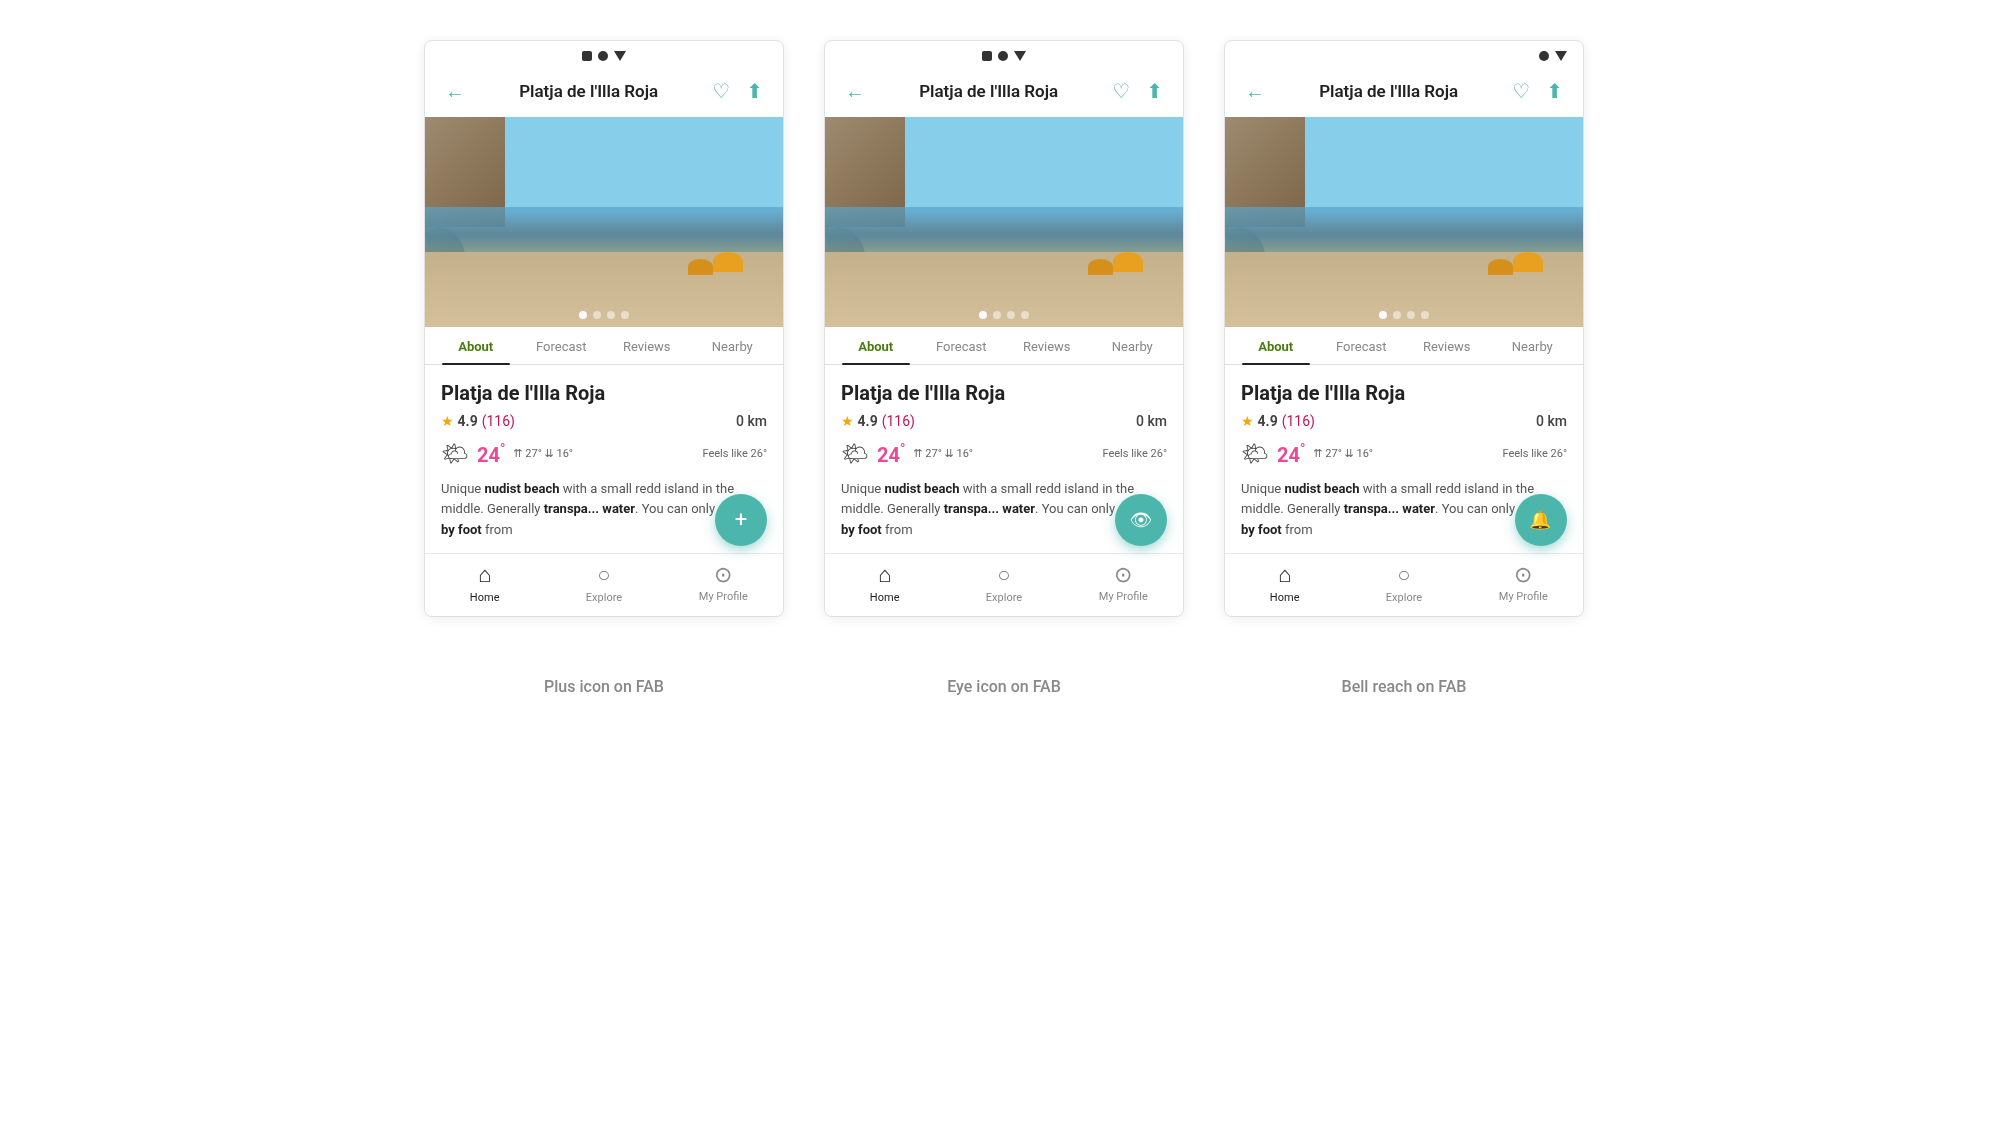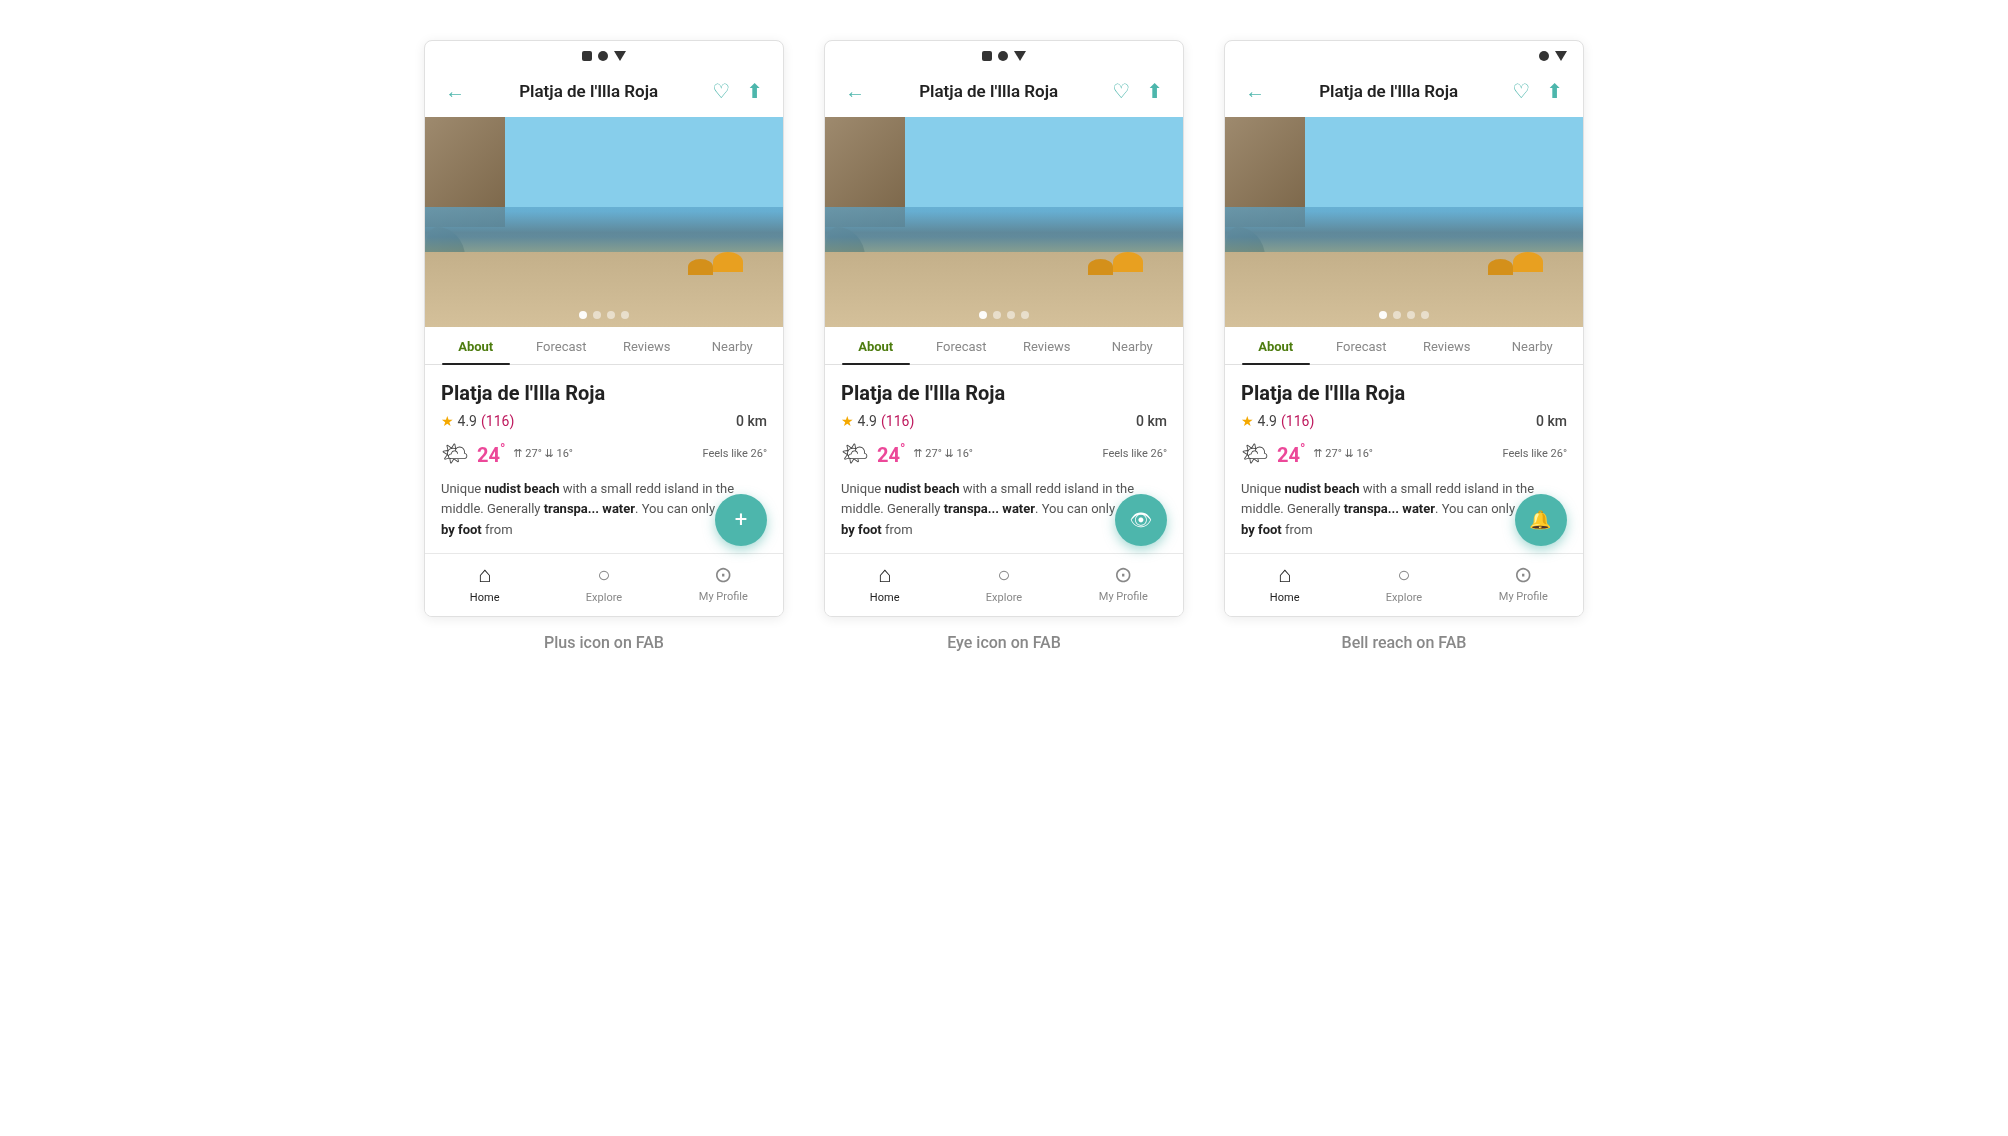--- a/index.html
+++ b/index.html
@@ -222,21 +222,21 @@
       align-items: center;
       gap: 4px;
       font-size: 14px;
       color: #444;
     }
     .star-icon {
       color: #f4a800;
       font-size: 14px;
     }
     .rating-value {
-      font-weight: 400;
+      font-weight: 700;
     }
     .rating-count {
       color: #be185d;
     }
     .distance {
       font-size: 14px;
       color: #444;
       font-weight: 500;
     }
     .weather-row {
@@ -327,20 +327,21 @@
       color: white;
       font-size: 22px;
       line-height: 1;
     }
     
     .screen-caption {
       font-size: 16px;
       font-weight: 500;
       color: #888;
       text-align: center;
+      margin-top: 44px;
     }
     
     .status-bar-3 {
       display: flex;
       justify-content: flex-end;
       align-items: center;
       padding: 10px 16px 6px;
       gap: 6px;
     }
   </style>

